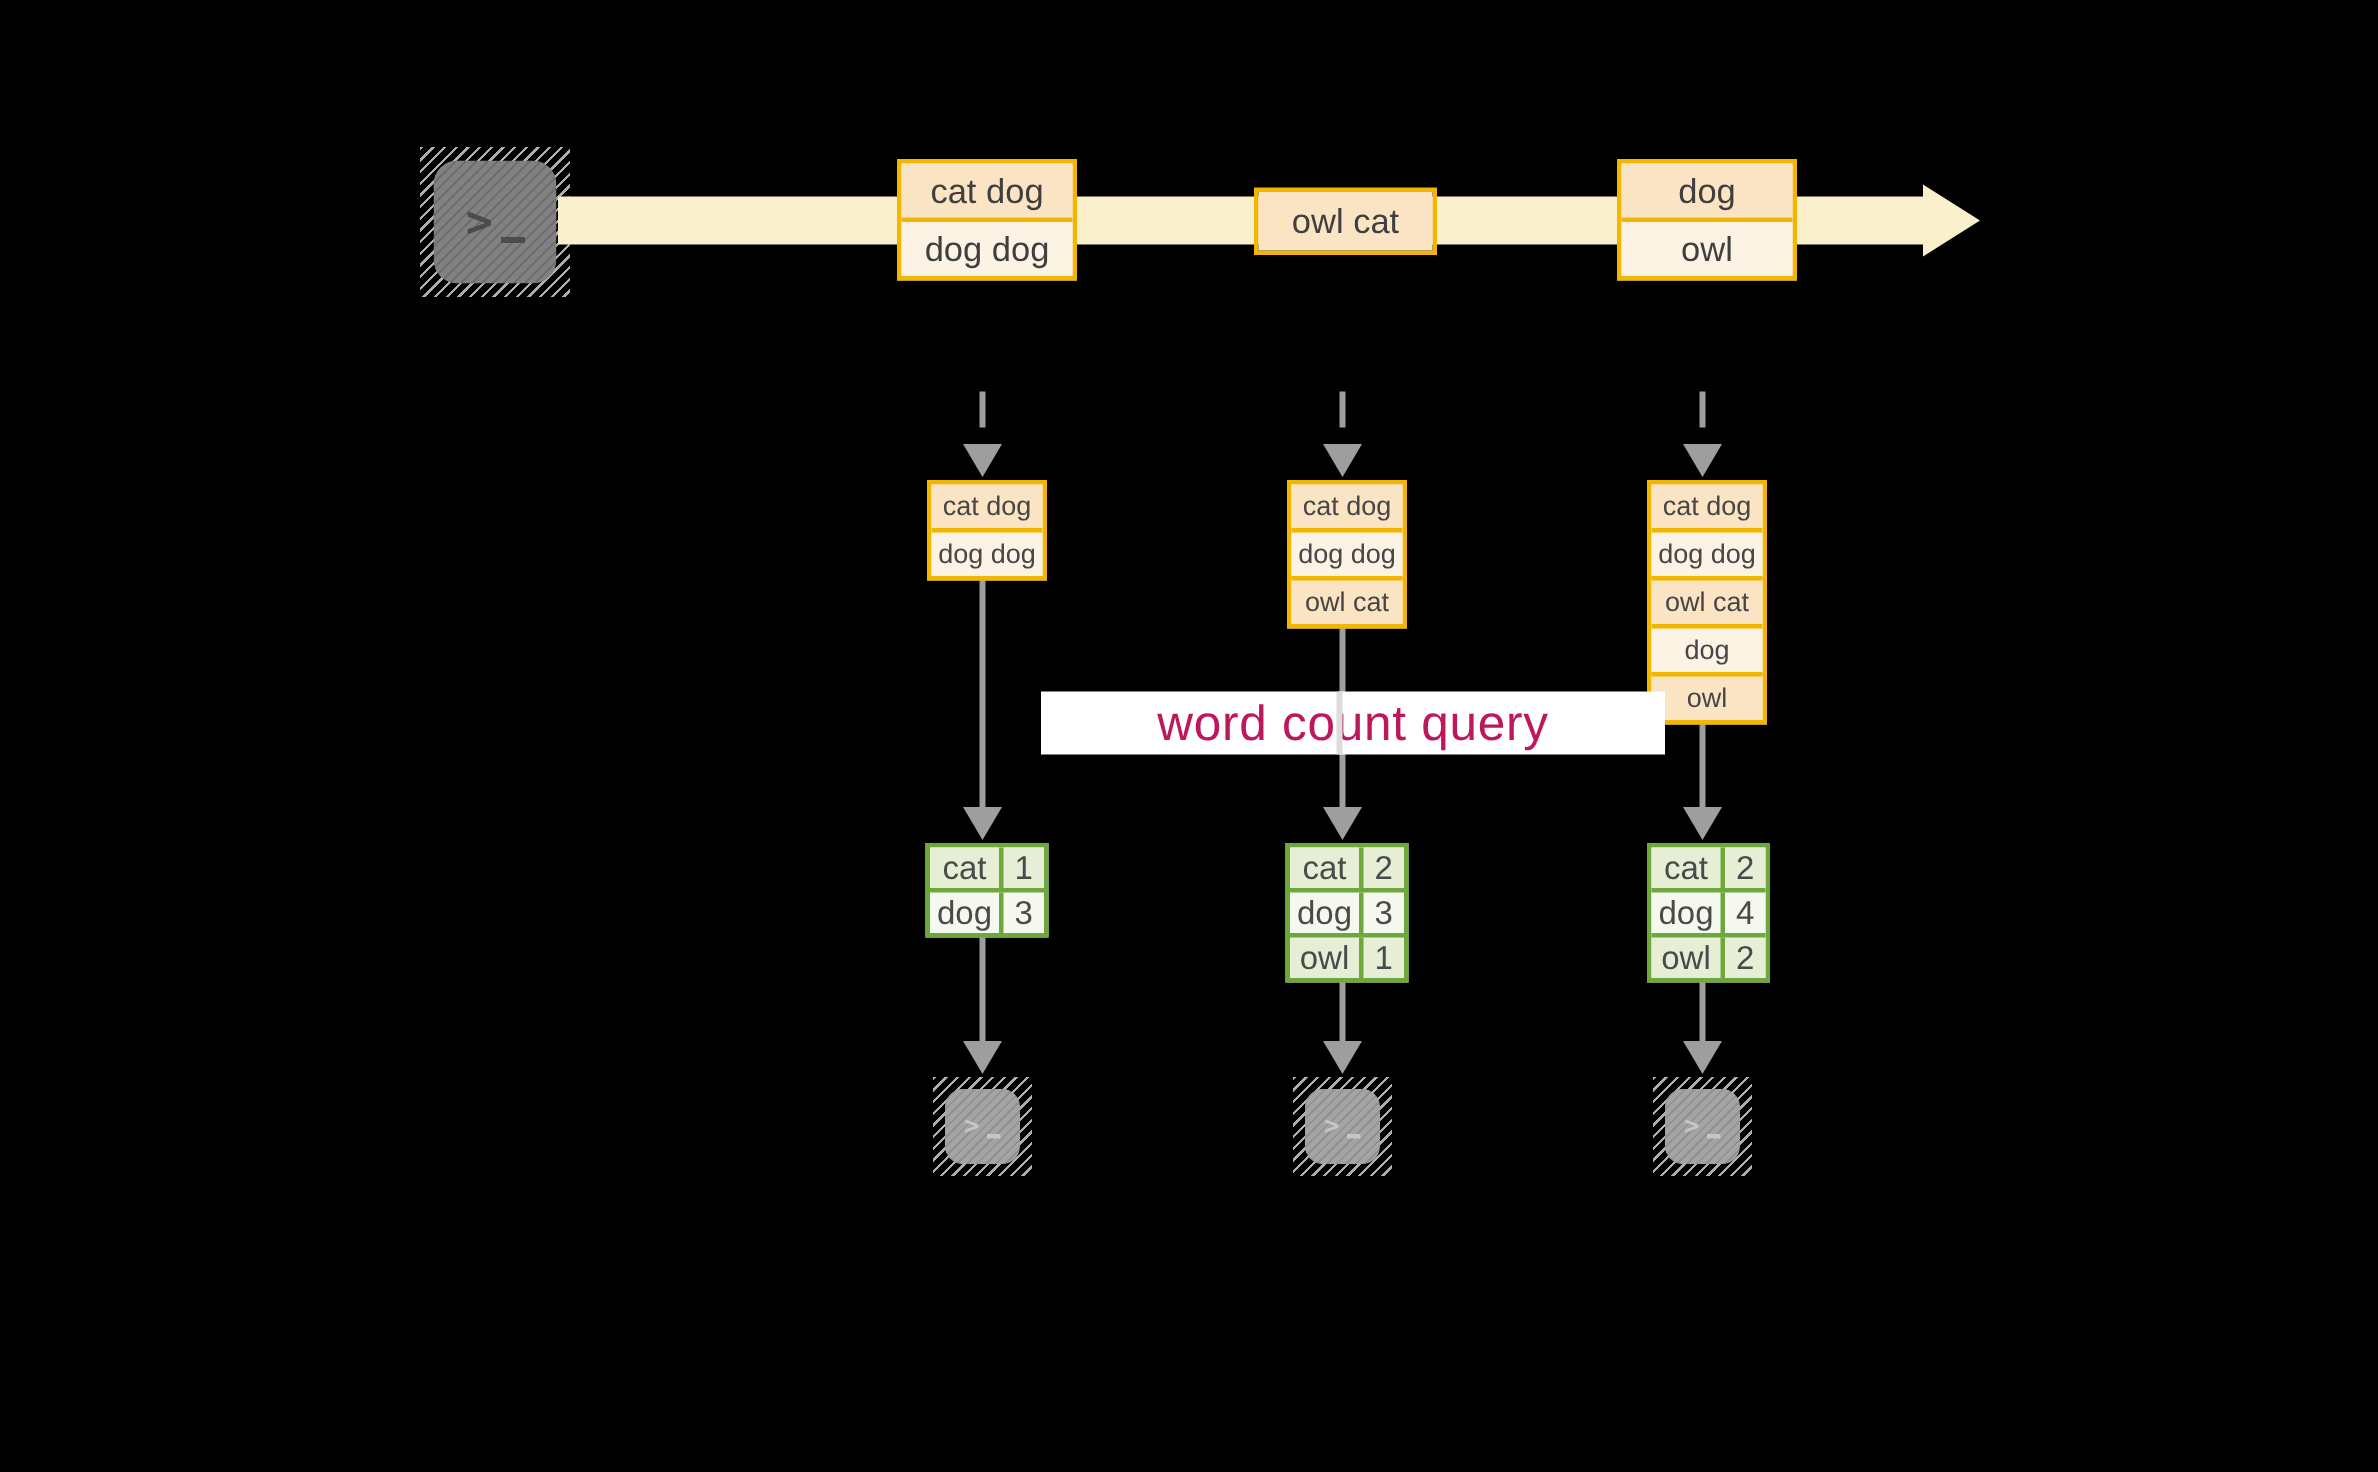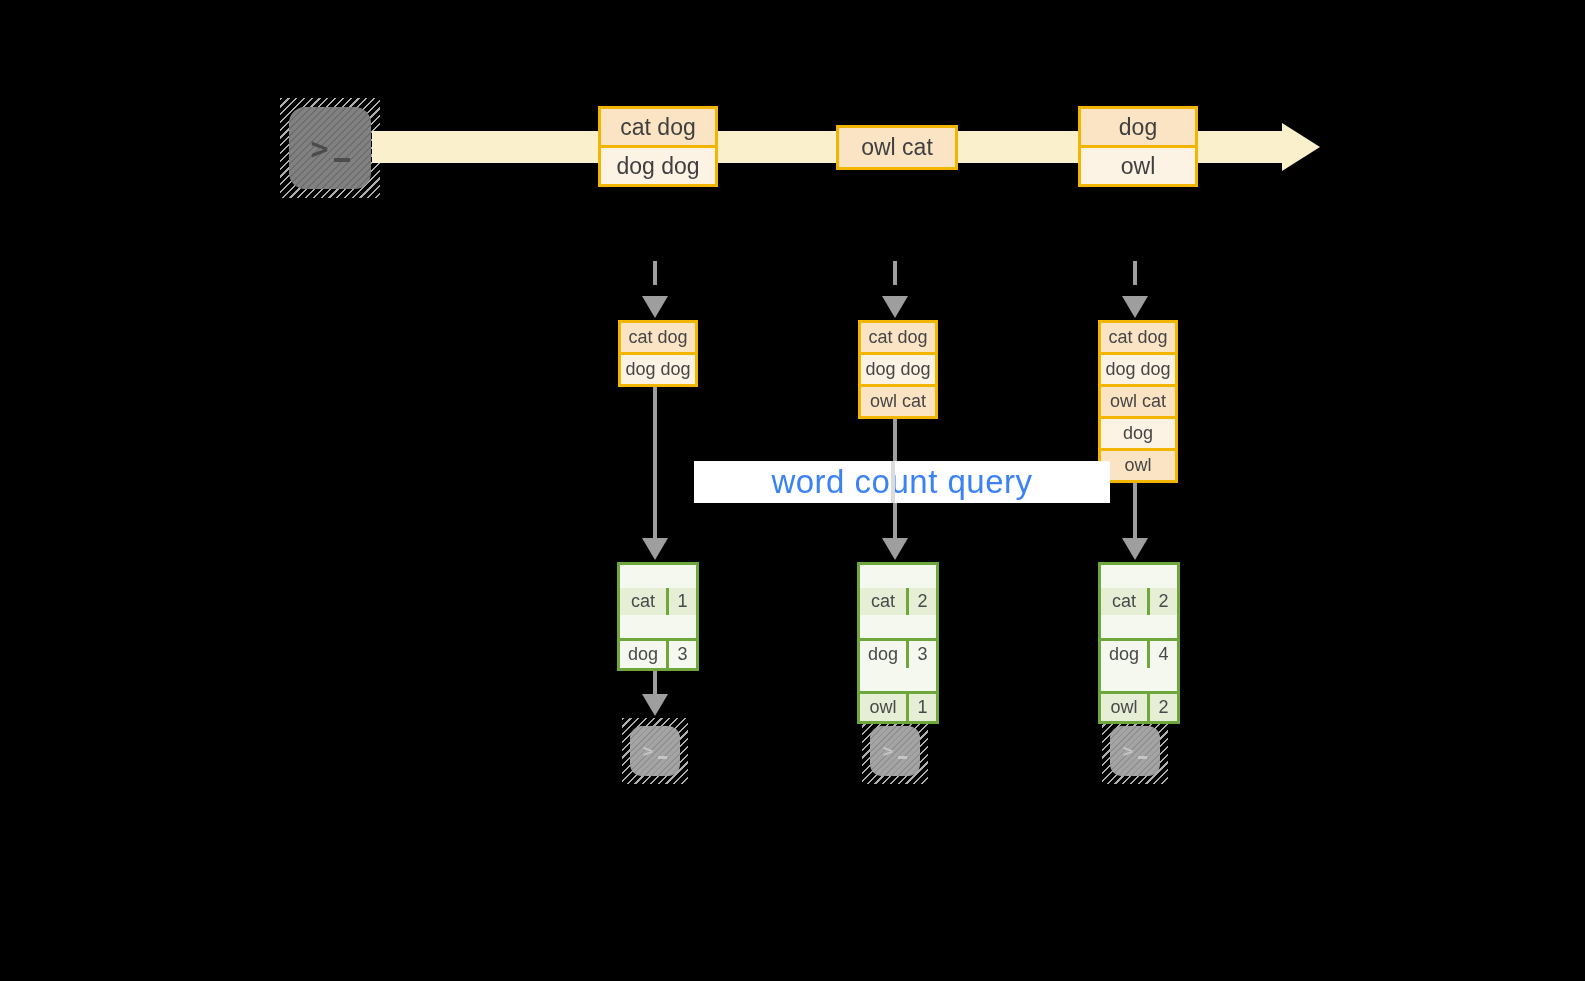--- a/index.html
+++ b/index.html
@@ -39,25 +39,25 @@
     border-right:13px solid transparent;border-top:22px solid #9e9e9e;}
   .aline{position:absolute;width:4px;background:#9e9e9e;}
   
   .stack{position:absolute;width:74px;border:3px solid #f2b600;background:#fdf3e5;z-index:2;}
   .srow{height:29px;line-height:29px;text-align:center;font-size:18px;color:#464646;background:#fdf3e5;}
   .srow:nth-child(odd){background:#fbe4c4;}
   .srow + .srow{border-top:3px solid #f2b600;}
   
   .banner{position:absolute;left:694px;top:461px;width:416px;height:42px;background:#ffffff;z-index:5;
     display:flex;align-items:center;justify-content:center;}
-  .banner-label{font-size:33px;color:#3b82f6;letter-spacing:0.5px;}
+  .banner-label{font-size:33px;color:#be185d;letter-spacing:0.5px;}
   .banner-cross{position:absolute;left:891px;top:461px;width:4px;height:42px;background:#dcdcdc;z-index:6;}
   
   .gtable{position:absolute;width:76px;border:3px solid #6ea83d;background:#f4f8ee;z-index:2;}
-  .grow{display:flex;height:27px;line-height:27px;font-size:18px;color:#4a4a4a;background:#f4f8ee;margin-top:23px;}
+  .grow{display:flex;height:27px;line-height:27px;font-size:22px;color:#4a4a4a;background:#f4f8ee;}
   .grow:nth-child(odd){background:#e6eed6;}
   .grow + .grow{border-top:3px solid #6ea83d;}
   .gword{width:46px;text-align:center;border-right:3px solid #6ea83d;}
   .gcount{flex:1;text-align:center;}
 </style>
 </head>
 <body>
 
 <div class="stage">
 

